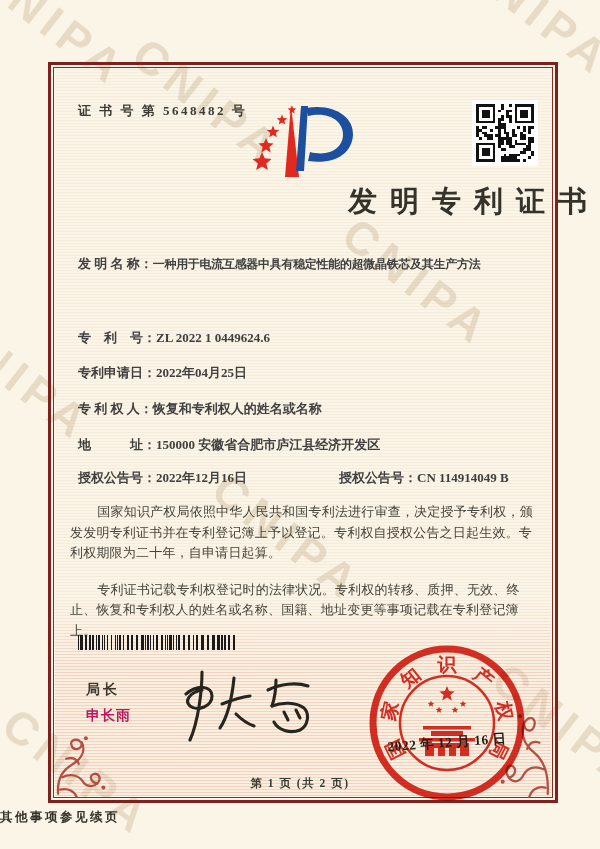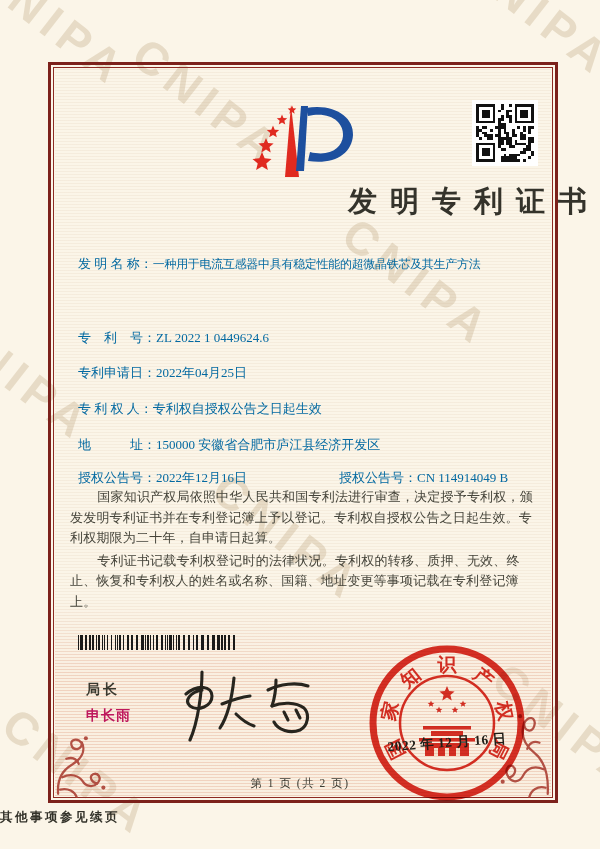--- a/index.html
+++ b/index.html
@@ -22,38 +22,38 @@
   .orn-bl{left:3px;bottom:2px;}
   .orn-br{right:3px;bottom:2px;transform:scaleX(-1);}
   
   .cert-no{position:absolute;left:78px;top:102px;z-index:2;font-size:13px;font-weight:700;
       letter-spacing:2.5px;color:#3d3c34;}
   .logo{position:absolute;left:238px;top:99px;z-index:2;}
   .qr-box{position:absolute;left:472px;top:100px;width:66px;height:66px;background:#fff;z-index:2;
       display:flex;align-items:center;justify-content:center;}
   .title{position:absolute;left:0;top:182px;width:100%;z-index:2;text-align:right;
       font-size:29px;font-weight:700;letter-spacing:13px;text-indent:13px;color:#34332b;font-family:Liberation Mono, monospace;}
-  .f-row{position:absolute;left:78px;z-index:2;white-space:nowrap;font-size:13px;font-weight:400;color:#0369a1;}
+  .f-row{position:absolute;left:78px;z-index:2;white-space:nowrap;font-size:13px;font-weight:700;color:#404040;}
   .f-label{display:inline-block;}
   .f-row.tight .f-value{font-size:12px;letter-spacing:-0.3px;}
   .f-pair2{position:absolute;left:225px;top:0;margin-left:36px;}
   .paragraphs{position:absolute;left:70px;top:486px;width:472px;z-index:2;
       font-size:13px;line-height:1.58;color:#45443a;letter-spacing:0.2px;}
-  .paragraphs p{margin:1px 0 2px 0;text-indent:2.1em;}
+  .paragraphs p{margin:16px 0 2px 0;text-indent:2.1em;}
   .barcode{position:absolute;left:78px;top:635px;z-index:2;}
   .director-title{position:absolute;left:86px;top:681px;z-index:2;font-size:14px;font-weight:700;
       letter-spacing:3px;color:#3a392f;}
   .director-name{position:absolute;left:86px;top:707px;z-index:2;font-size:14px;font-weight:700;
       letter-spacing:1px;color:#be185d;}
   .signature{position:absolute;left:172px;top:664px;z-index:2;}
   .seal{position:absolute;left:359px;top:638px;z-index:3;opacity:0.95;mix-blend-mode:multiply;}
   .seal-date{position:absolute;left:358px;top:734px;width:178px;z-index:4;text-align:center;
       font-size:13.5px;font-weight:700;color:#1f1e18;letter-spacing:0.5px;transform:rotate(-4deg);}
   .page-info{position:absolute;left:0;top:776px;width:100%;z-index:2;text-align:center;
-      font-size:11.5px;font-weight:400;letter-spacing:1.5px;color:#3c3b32;}
+      font-size:11.5px;font-weight:700;letter-spacing:1.5px;color:#3c3b32;}
   .continuation{position:absolute;left:0;top:809px;width:100%;z-index:2;text-align:left;
       font-size:12.5px;font-weight:600;letter-spacing:2.5px;color:#33322a;}
 </style>
 </head>
 <body>
 
 <div class="page">
 
   <span class="wm" style="left:-35px;top:-5px">CNIPA</span>
   <span class="wm" style="left:450px;top:-15px">CNIPA</span>
@@ -87,20 +87,21 @@
         <path d="M6 76 C14 74 20 78 22 85"></path>
         <path d="M8 58 C16 54 24 56 28 64 C31 70 38 72 42 66"></path>
         <path d="M42 66 C47 60 43 52 38 55 C34 58 36 65 42 66"></path>
         <path d="M12 32 C18 30 22 32 24 38"></path>
         <circle cx="31" cy="6" r="2" fill="#a93c30" stroke="none"></circle>
         <circle cx="48" cy="70" r="2" fill="#a93c30" stroke="none"></circle>
       </g>
     </svg>
   </div>
 
+  <div class="cert-no">证 书 号 第 5648482 号</div>
 
   <svg class="logo" width="120" height="80" viewBox="0 0 120 80">
     <g id="logo-stars" fill="#e02a20">
         <polygon points="54.00,6.50 55.19,9.36 58.28,9.61 55.93,11.63 56.65,14.64 54.00,13.03 51.35,14.64 52.07,11.63 49.72,9.61 52.81,9.36"></polygon>
         <polygon points="44.00,15.50 45.45,19.00 49.23,19.30 46.35,21.76 47.23,25.45 44.00,23.48 40.77,25.45 41.65,21.76 38.77,19.30 42.55,19.00"></polygon>
         <polygon points="35.00,26.50 36.72,30.63 41.18,30.99 37.78,33.90 38.82,38.26 35.00,35.92 31.18,38.26 32.22,33.90 28.82,30.99 33.28,30.63"></polygon>
         <polygon points="28.00,39.00 30.12,44.09 35.61,44.53 31.42,48.11 32.70,53.47 28.00,50.60 23.30,53.47 24.58,48.11 20.39,44.53 25.88,44.09"></polygon>
         <polygon points="24.00,53.00 26.65,59.36 33.51,59.91 28.28,64.39 29.88,71.09 24.00,67.50 18.12,71.09 19.72,64.39 14.49,59.91 21.35,59.36"></polygon>
       </g>
     <path d="M53 6 L47 78 L61 78 Z" fill="#e02a20"></path>
@@ -246,21 +247,21 @@
   <div class="f-row tight" style="top:255px">
     <span class="f-label">发 明 名 称：</span><span class="f-value">一种用于电流互感器中具有稳定性能的超微晶铁芯及其生产方法</span>
   </div>
   <div class="f-row" style="top:329px">
     <span class="f-label">专　利　号：</span><span class="f-value">ZL 2022 1 0449624.6</span>
   </div>
   <div class="f-row" style="top:364px">
     <span class="f-label">专利申请日：</span><span class="f-value">2022年04月25日</span>
   </div>
   <div class="f-row" style="top:400px">
-    <span class="f-label">专 利 权 人：</span><span class="f-value">专利权自授权公告之日起生效</span>
+    <span class="f-label">专 利 权 人：</span><span class="f-value">恢复和专利权人的姓名或名称</span>
   </div>
   <div class="f-row" style="top:436px">
     <span class="f-label">地　　　址：</span><span class="f-value">150000 安徽省合肥市庐江县经济开发区</span>
   </div>
   <div class="f-row" style="top:469px">
     <span><span class="f-label">授权公告号：</span><span class="f-value">2022年12月16日</span></span>
     <span class="f-pair2"><span class="f-label">授权公告号：</span><span class="f-value">CN 114914049 B</span></span>
   </div>
 
   <div class="paragraphs">

